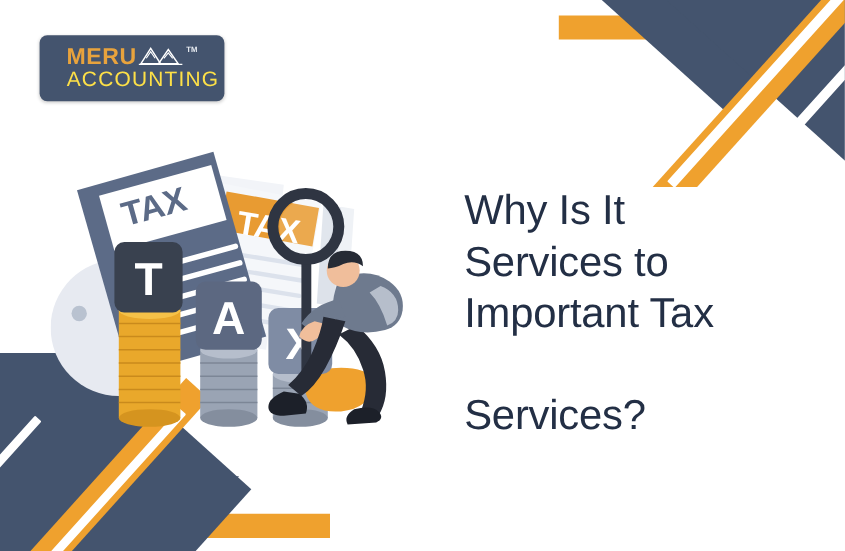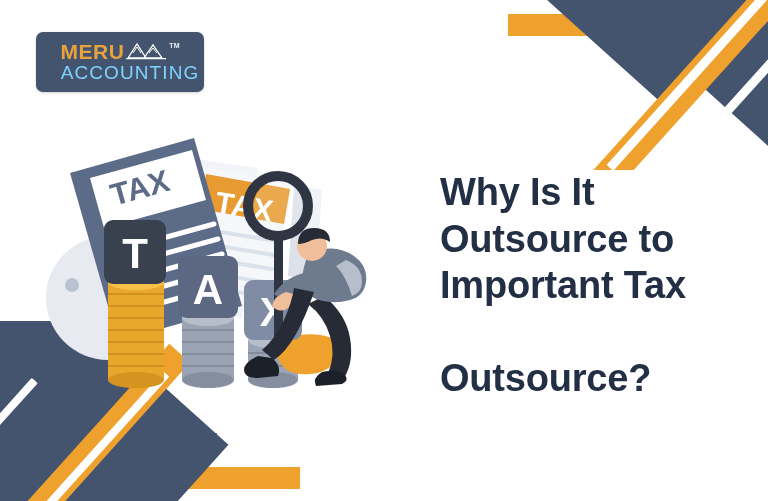--- a/index.html
+++ b/index.html
@@ -117,33 +117,33 @@
     color:#E8A33D;
     font-size:21px;font-weight:bold;
     letter-spacing:.5px;
   }
   .logo-mtn{width:40px;height:20px;display:block;}
   .logo-tm{
     color:#e9edf2;font-size:7px;font-weight:bold;
     margin-left:1px;margin-top:1px;
   }
   .logo-row2{
-    color:#7dd3fc;
+    color:#fde047;
     font-size:19px;font-weight:normal;
     letter-spacing:1.1px;
     margin-top:1px;line-height:1.05;margin-left:20px;
   }
 
   
   .headline{
-    position:absolute;left:440px;top:144px;
+    position:absolute;left:422px;top:144px;
     width:320px;
     color:#232F45;
     font-size:38px;
-    font-weight:bold;
+    font-weight:normal;
     line-height:1.22;
     letter-spacing:-0.2px;
   }
 
   
   .illus{
     position:absolute;left:46px;top:128px;
     width:350px;height:270px;
   }
   .illus svg{display:block;width:350px;height:270px;}
@@ -181,24 +181,24 @@
         <path d="M23 12 L27 7 L31 12" fill="none" stroke="#ffffff" stroke-width="1"></path>
         <line x1="0" y1="17.6" x2="40" y2="17.6" stroke="#ffffff" stroke-width="1.2"></line>
       </svg>
       <span class="logo-tm">TM</span>
     </div>
     <div class="logo-row2">ACCOUNTING</div>
   </div>
 
   <h1 class="headline">
     <span>Why Is It</span><br>
-    <span>Outsource to</span><br>
+    <span>Services to</span><br>
     <span>Important Tax</span><br>
     <br>
-    <span>Outsource?</span>
+    <span>Services?</span>
   </h1>
 
   <div class="illus">
     <svg viewBox="0 0 350 270" xmlns="http://www.w3.org/2000/svg">
 
       <circle cx="62" cy="170" r="62" fill="#E7EAF1"></circle>
       <circle cx="26" cy="157" r="7" fill="#B9C2D0"></circle>
 
       <g>
         <path d="M128 28 L212 40 L196 190 L112 178 Z" fill="#F2F4F8"></path>

